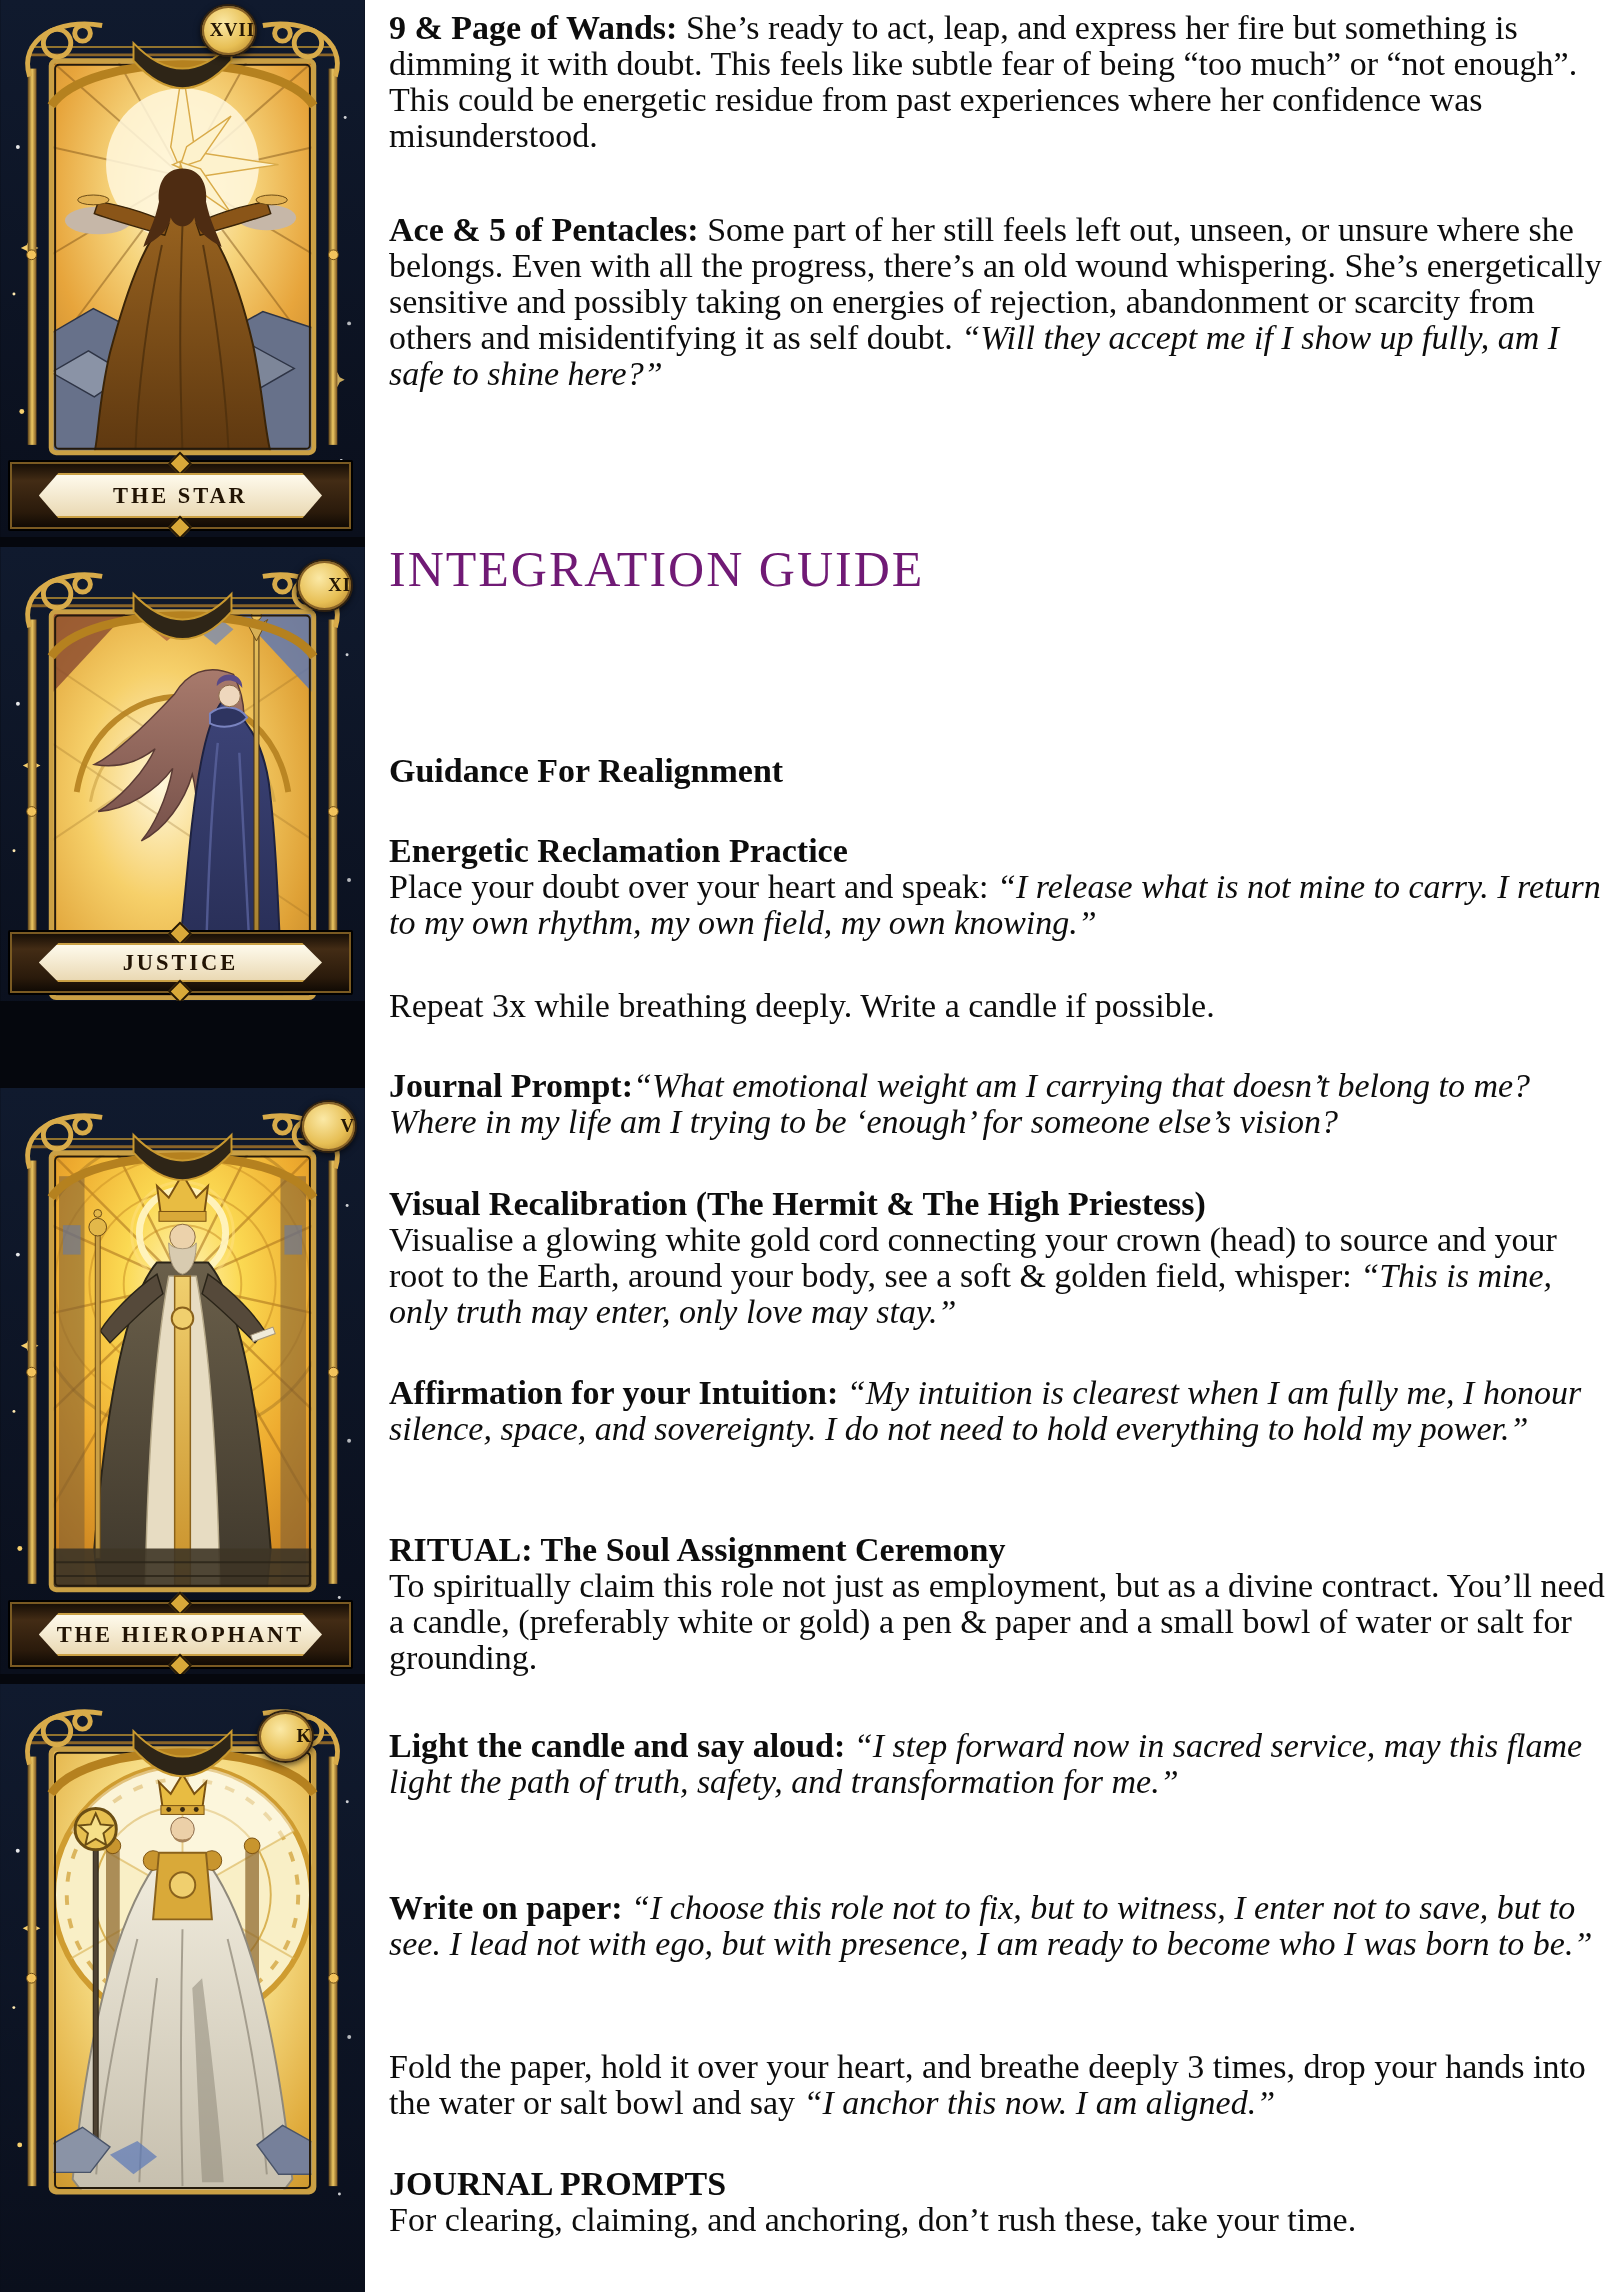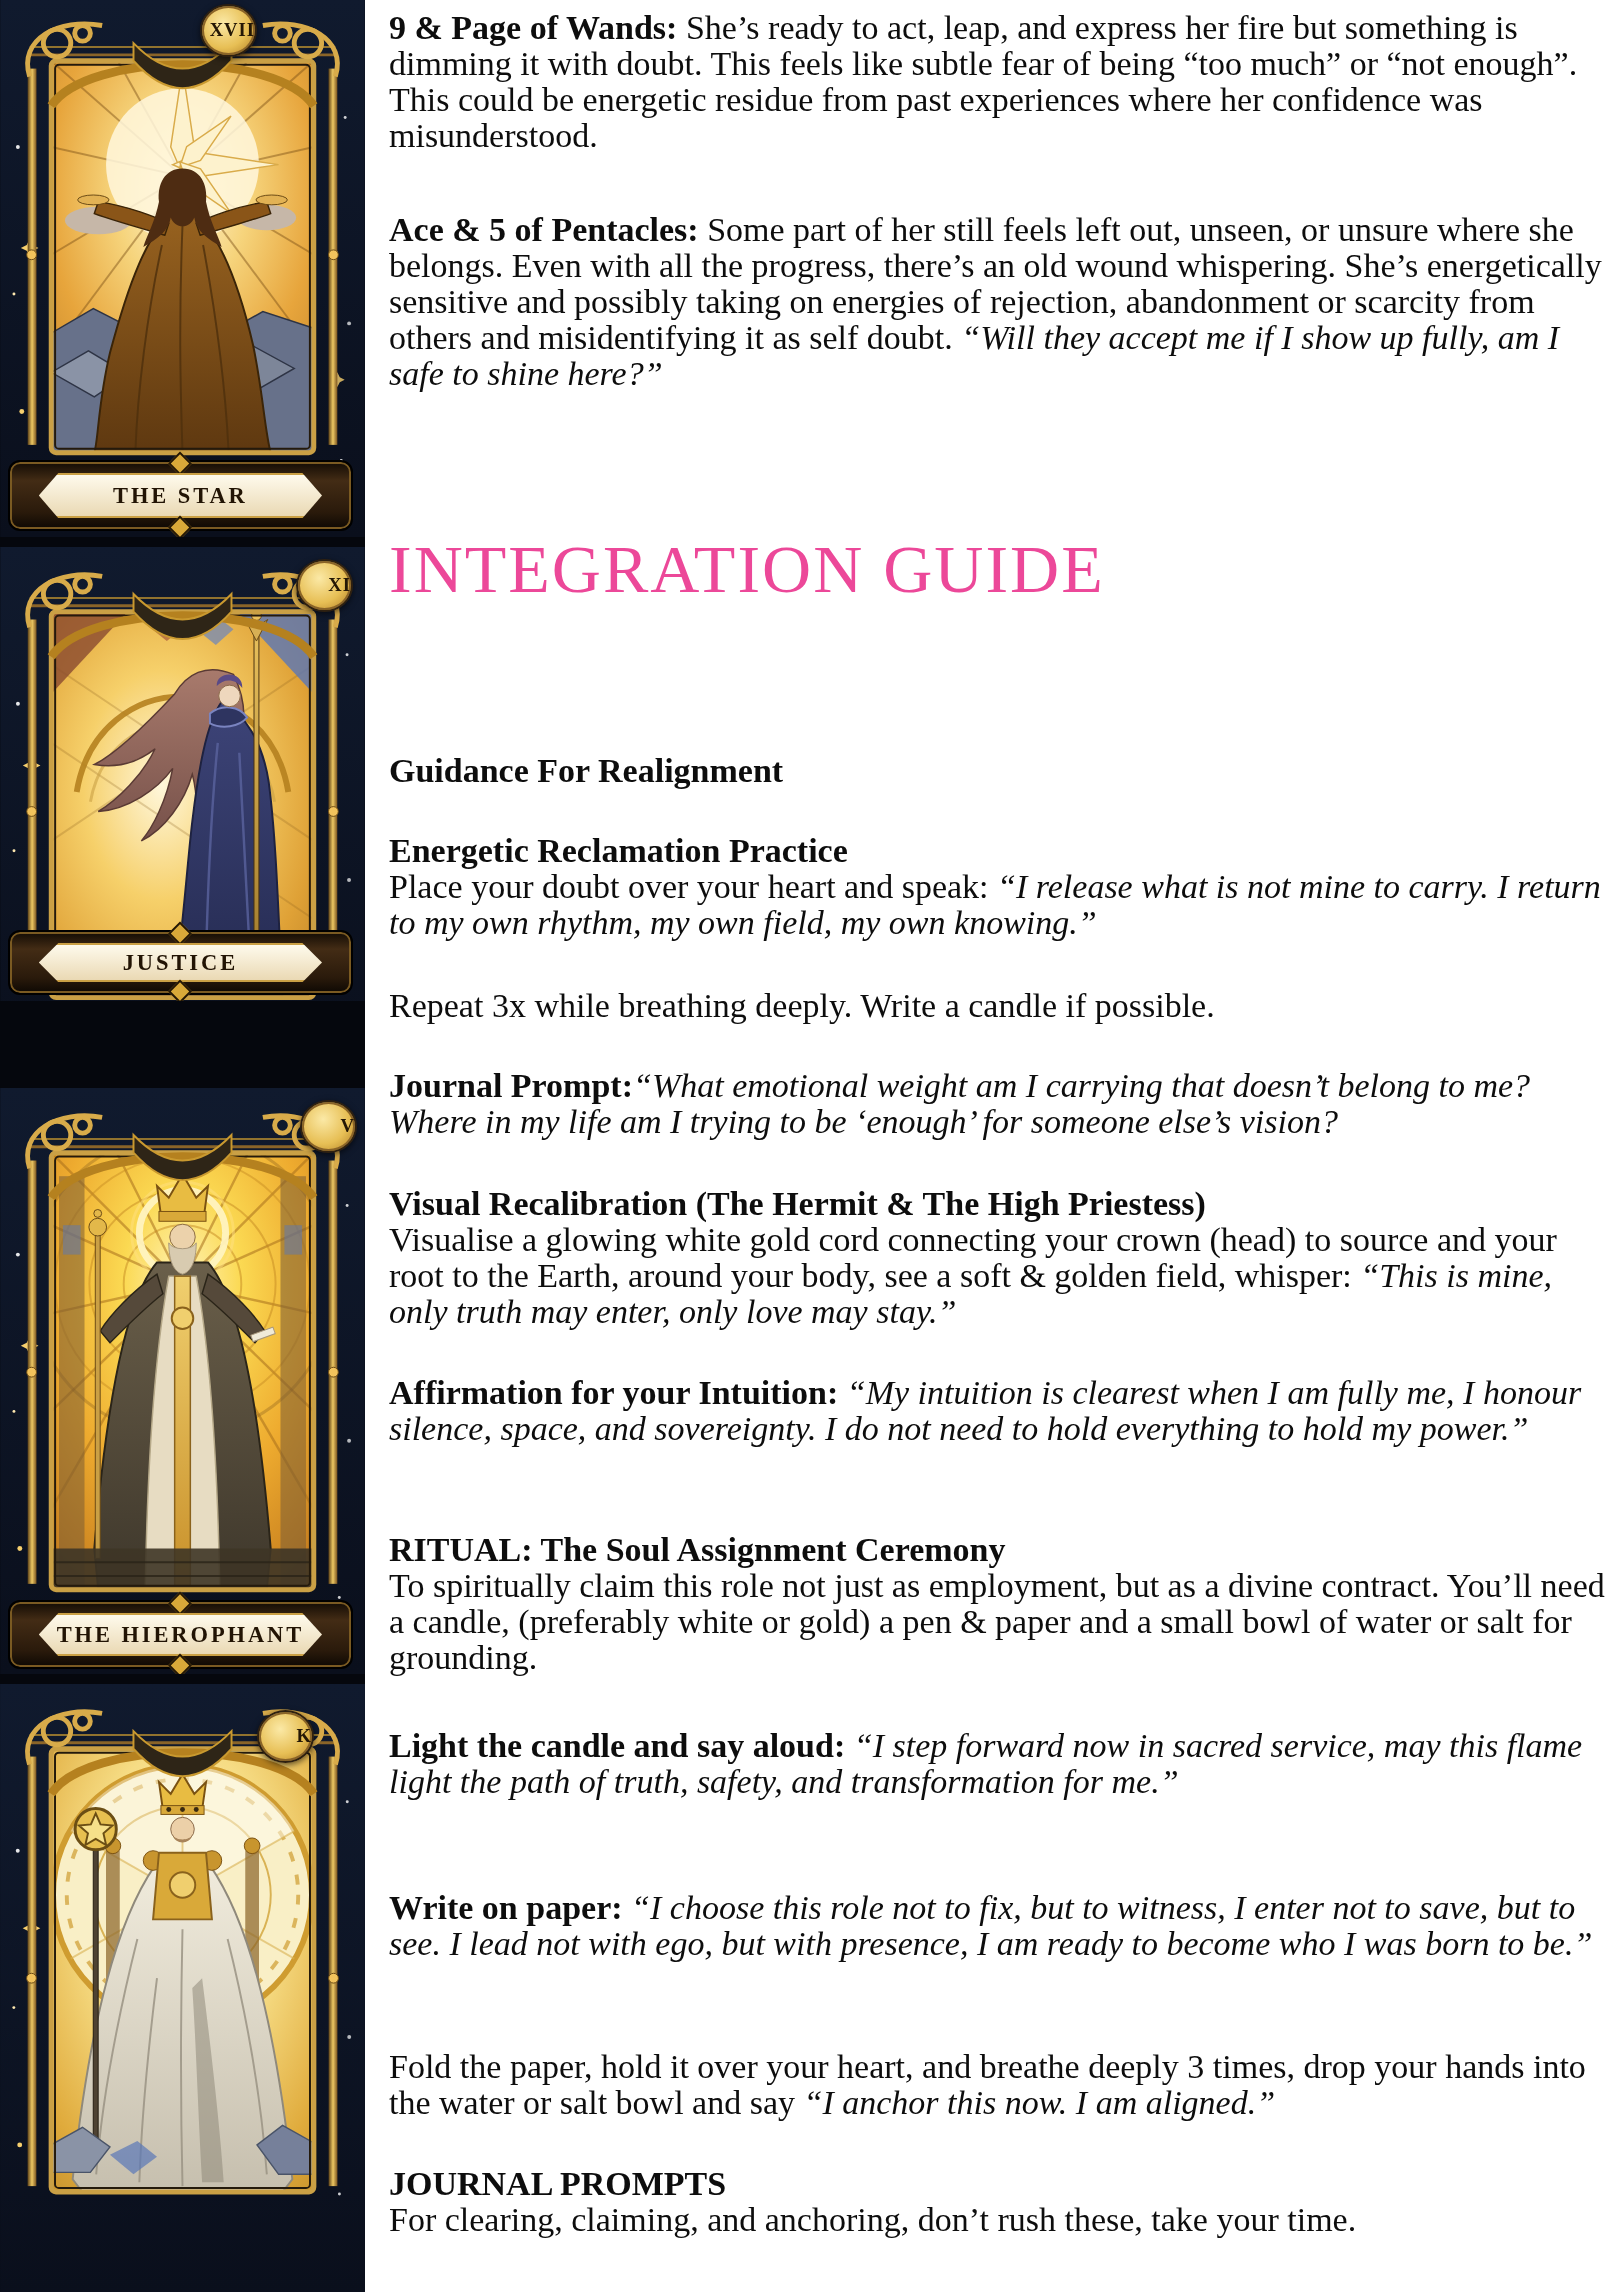--- a/index.html
+++ b/index.html
@@ -16,21 +16,21 @@
   .badge{
     position:absolute;width:53px;height:49px;border-radius:50%;
     background:radial-gradient(circle at 40% 35%, #fbe9a6, #e7bf55 55%, #b8872b 90%);
     border:2.9px solid #2e2010;box-shadow:0 0 0 2px #8a6428 inset, 0 2px 5.9px rgba(0,0,0,.6);
     display:flex;align-items:center;justify-content:flex-end;
     font-weight:bold;font-size:18.6px;letter-spacing:1px;color:#241705;
   }
   .plate{
     position:absolute;left:7.8px;right:12px;
     background:linear-gradient(#120b04,#432c15 28%,#2a1a0b 75%,#0d0803);
-    border:2px solid #000;border-radius:12px;
+    border:2px solid #000;border-radius:2px;
     box-shadow:0 0 0 2px #7a5a22 inset;
   }
   .plate-inner{
     position:absolute;left:29px;right:29px;top:10.8px;bottom:10.8px;
     background:linear-gradient(#fefaec,#ead9b4);
     clip-path:polygon(0 50%, 19.6px 0, calc(100% - 19.6px) 0, 100% 50%, calc(100% - 19.6px) 100%, 19.6px 100%);
     display:flex;align-items:center;justify-content:center;
     border-top:2.9px solid #caa045;border-bottom:2.9px solid #caa045;
   }
   .plate-text{
@@ -39,21 +39,21 @@
   }
   .gem{position:absolute;left:50%;width:12.7px;height:12.7px;background:#d9a939;border:2px solid #241705;
        transform:translateX(-50%) rotate(45deg);}
   .gem-t{top:-6.9px}.gem-b{bottom:-6.9px}
   
   .txt{position:absolute;left:389px;width:1220px;font-size:34px;line-height:36px;}
   .txt b{font-weight:bold;}
   .txt i{font-style:italic;}
   .h1{
     position:absolute;left:389px;top:538px;
-    font-size:68px;line-height:63px;letter-spacing:2px;color:#ec4899;
+    font-size:50px;line-height:63px;letter-spacing:2px;color:#701a75;
     font-family:"Liberation Serif", serif;
   }
   .underline{text-underline-offset:5.9px;text-decoration-thickness:2px;}
 </style>
 </head>
 <body>
 
 <div class="cards-col">
 
   <div class="card" style="top:0;height:537px">

